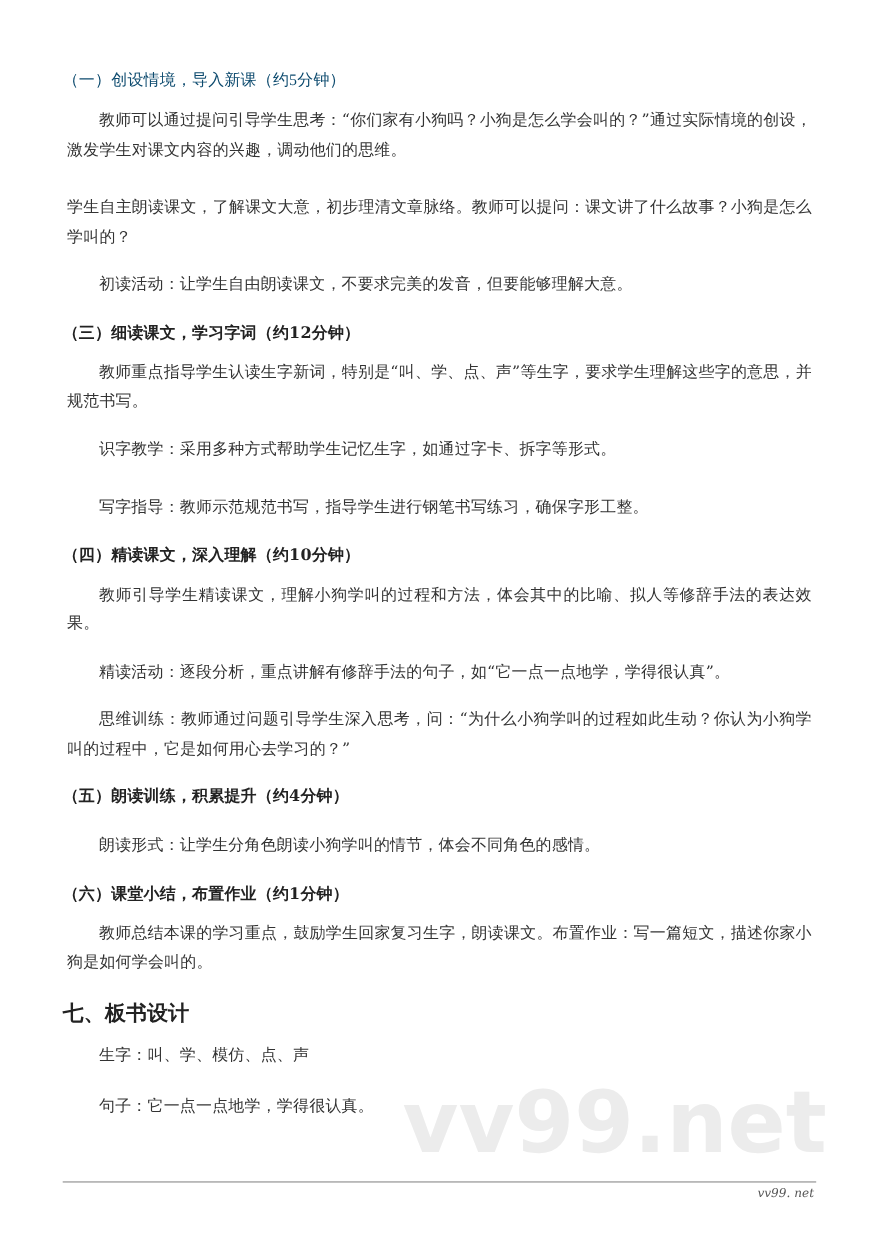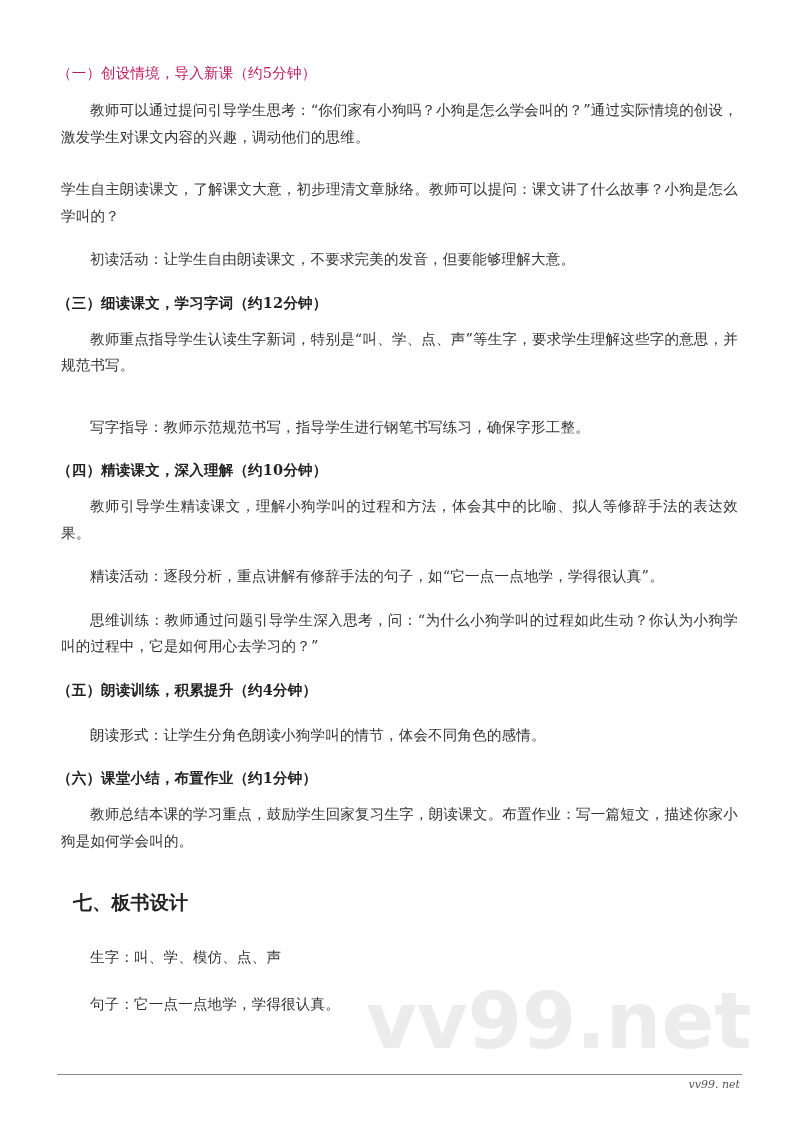--- a/index.html
+++ b/index.html
@@ -9,31 +9,31 @@
     color: #333333;
   }
   .page {
     position: absolute; left: 57px; top: 60px; width: 685px;
     font-size: 14.5px; line-height: 26.5px; letter-spacing: 0.2px;
   }
   .h3 {
     font-weight: bold; color: #222222; font-size: 14.5px;
     margin: 0; padding: 0; height: 27px; line-height: 27px;
   }
-  .h3.normal { font-weight: normal; color: #be185d; }
+  .h3.normal { font-weight: normal; color: #0c4a6e; font-family: Liberation Serif, serif; }
   .p {
     margin: 4px; text-indent: 29px; text-align: justify;
   }
   .p.noindent { text-indent: 0; }
   .gap-s { height: 6px; }
   .gap-m { height: 9px; }
   .gap-h { height: 12px; }
   .h2 {
     font-weight: bold; font-size: 19px; color: #222222;
-    margin: 16px; height: 32px; line-height: 32px;
+    margin: 0; height: 32px; line-height: 32px;
   }
   .watermark {
     position: absolute; left: 366px; top: 988px;
     font-family: "DejaVu Sans", "Liberation Sans", sans-serif;
     font-weight: bold; font-size: 78px; line-height: 66px;
     color: #ececec; letter-spacing: 0px; z-index: 0;
     pointer-events: none;
   }
   .content-layer { position: relative; z-index: 1; }
   .rule {
@@ -66,20 +66,21 @@
     <div class="gap-m"></div>
     <p class="p">初读活动：让学生自由朗读课文，不要求完美的发音，但要能够理解大意。</p>
   </div>
   <div class="gap-h"></div>
 
   <div>
     <div class="h3">（三）细读课文，学习字词（约12分钟）</div>
     <div class="gap-s"></div>
     <p class="p">教师重点指导学生认读生字新词，特别是“叫、学、点、声”等生字，要求学生理解这些字的意思，并规范书写。</p>
     <div class="gap-m"></div>
+    <p class="p">识字教学：采用多种方式帮助学生记忆生字，如通过字卡、拆字等形式。</p>
     <div class="gap-m"></div>
     <div class="gap-m"></div>
     <p class="p">写字指导：教师示范规范书写，指导学生进行钢笔书写练习，确保字形工整。</p>
   </div>
   <div class="gap-h"></div>
 
   <div>
     <div class="h3">（四）精读课文，深入理解（约10分钟）</div>
     <div class="gap-s"></div>
     <p class="p">教师引导学生精读课文，理解小狗学叫的过程和方法，体会其中的比喻、拟人等修辞手法的表达效果。</p>

